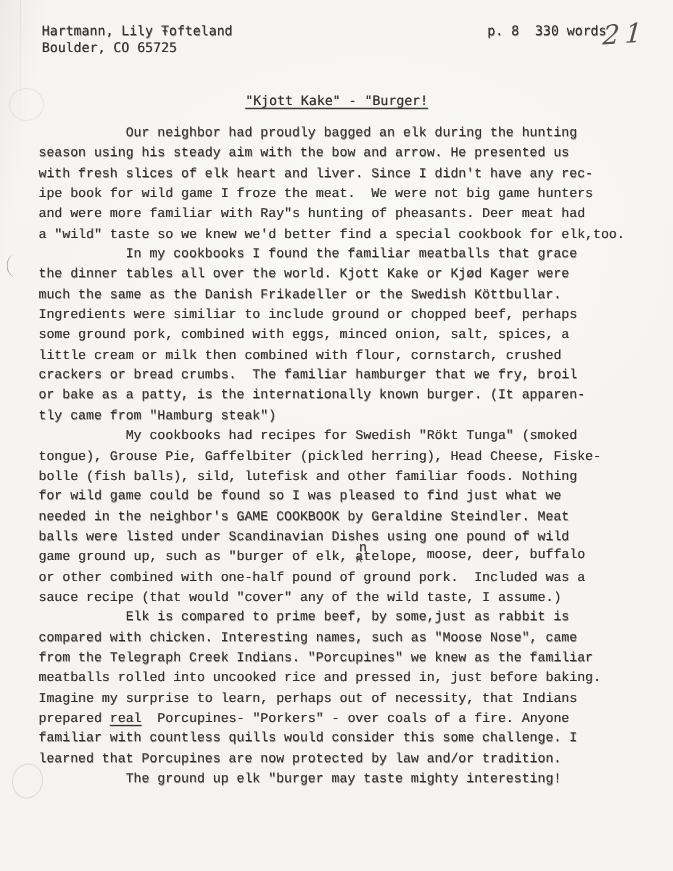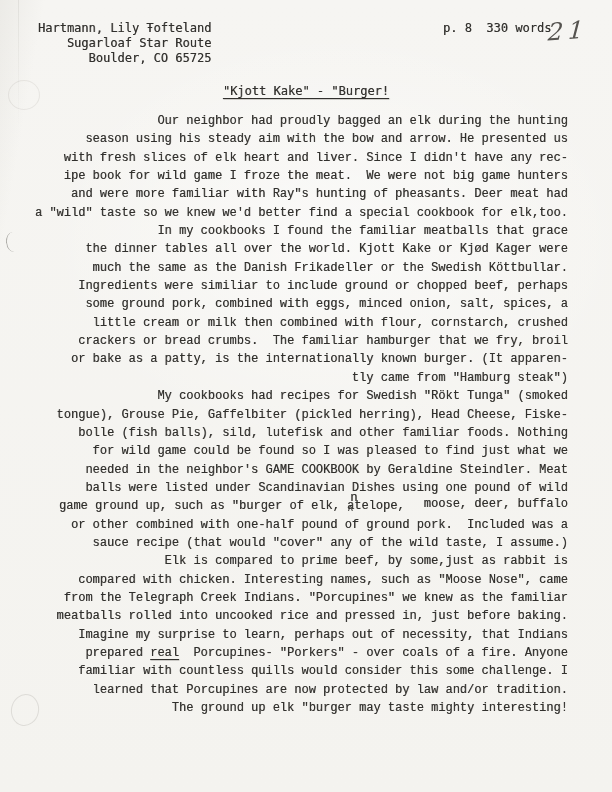--- a/index.html
+++ b/index.html
@@ -13,41 +13,40 @@
     position:absolute;inset:0;
     background:
       radial-gradient(ellipse 420px 300px at 55% 30%, rgba(255,255,255,0.5), rgba(255,255,255,0) 70%),
       linear-gradient(100deg, rgba(205,203,196,0.25) 0%, rgba(245,244,241,0) 6%),
       linear-gradient(0deg, #f4f3ef, #f6f5f2);
   }
   .tw{
     font-size:12px;
     white-space:pre;
     text-shadow:0.4px 0.4px 0.6px rgba(52,50,46,0.55);
-    text-align:right;
   }
   .header-block{position:absolute;left:38px;top:21px;line-height:15px;}
   .page-info{position:absolute;left:443px;top:21px;}
   .hand-number{
     position:absolute;left:548px;top:17px;
     font-family:"DejaVu Serif", serif;font-style:italic;
     font-size:24px;color:#55534f;letter-spacing:5px;
     transform:rotate(-4deg) skewX(-8deg);
     text-shadow:none;white-space:pre;
   }
   .doc-title{
     position:absolute;left:0;top:84px;width:612px;text-align:center;
     text-decoration:underline;text-underline-offset:2.5px;
   }
   .body-text{position:absolute;left:35px;top:112px;line-height:18.35px;}
   .line{height:18.35px;font-family:Liberation Mono, monospace;}
   .uline{text-decoration:underline;text-underline-offset:2.5px;}
   .ins{display:inline-block;width:0;transform:translate(-4px,-8px);}
   .caret{display:inline-block;width:0;transform:translate(-7px,4px);font-size:10px;opacity:0.9;}
-  .raised{display:inline-block;transform:translateY(-2px);margin-left:12px;}
+  .raised{display:inline-block;transform:translateY(-2px);}
   
   .pencil-arc{
     position:absolute;left:6px;top:232px;width:14px;height:20px;
     border-left:1.3px solid rgba(110,108,102,0.55);
     border-radius:50% 0 0 50%/50% 0 0 50%;
     transform:rotate(-6deg);
   }
   .smudge-top{
     position:absolute;left:8px;top:80px;width:30px;height:28px;border-radius:50%;
     border:1px solid rgba(120,118,110,0.12);
@@ -65,21 +64,21 @@
 </head>
 <body>
 
 <div class="page">
 
   <div class="edge-line"></div>
   <div class="smudge-top"></div>
   <div class="pencil-arc"></div>
   <div class="smudge-bottom"></div>
 
-  <div class="header-block tw"><div>Hartmann, Lily Ŧofteland</div><div>Sugarloaf Star Route</div><div>Boulder, CO 65725</div></div>
+  <div class="header-block tw"><div>Hartmann, Lily Ŧofteland</div><div>Boulder, CO 65725</div></div>
 
   <div class="page-info tw">p. 8  330 words</div>
 
   <div class="hand-number">21</div>
 
   <div class="doc-title tw">"Kjott Kake" - "Burger!</div>
 
   <div class="body-text tw"><div class="line">           Our neighbor had proudly bagged an elk during the hunting</div><div class="line">season using his steady aim with the bow and arrow. He presented us</div><div class="line">with fresh slices of elk heart and liver. Since I didn't have any rec-</div><div class="line">ipe book for wild game I froze the meat.  We were not big game hunters</div><div class="line">and were more familiar with Ray"s hunting of pheasants. Deer meat had</div><div class="line">a "wild" taste so we knew we'd better find a special cookbook for elk,too.</div><div class="line">           In my cookbooks I found the familiar meatballs that grace</div><div class="line">the dinner tables all over the world. Kjott Kake or Kjød Kager were</div><div class="line">much the same as the Danish Frikadeller or the Swedish Köttbullar.</div><div class="line">Ingredients were similiar to include ground or chopped beef, perhaps</div><div class="line">some ground pork, combined with eggs, minced onion, salt, spices, a</div><div class="line">little cream or milk then combined with flour, cornstarch, crushed</div><div class="line">crackers or bread crumbs.  The familiar hamburger that we fry, broil</div><div class="line">or bake as a patty, is the internationally known burger. (It apparen-</div><div class="line">tly came from "Hamburg steak")</div><div class="line">           My cookbooks had recipes for Swedish "Rökt Tunga" (smoked</div><div class="line">tongue), Grouse Pie, Gaffelbiter (pickled herring), Head Cheese, Fiske-</div><div class="line">bolle (fish balls), sild, lutefisk and other familiar foods. Nothing</div><div class="line">for wild game could be found so I was pleased to find just what we</div><div class="line">needed in the neighbor's GAME COOKBOOK by Geraldine Steindler. Meat</div><div class="line">balls were listed under Scandinavian Dishes using one pound of wild</div><div class="line"><span>game ground up, such as "burger of elk, a</span><span class="ins">n</span><span class="caret">^</span><span>telope, </span><span class="raised">moose, deer, buffalo</span></div><div class="line">or other combined with one-half pound of ground pork.  Included was a</div><div class="line">sauce recipe (that would "cover" any of the wild taste, I assume.)</div><div class="line">           Elk is compared to prime beef, by some,just as rabbit is</div><div class="line">compared with chicken. Interesting names, such as "Moose Nose", came</div><div class="line">from the Telegraph Creek Indians. "Porcupines" we knew as the familiar</div><div class="line">meatballs rolled into uncooked rice and pressed in, just before baking.</div><div class="line">Imagine my surprise to learn, perhaps out of necessity, that Indians</div><div class="line"><span>prepared </span><span class="uline">real</span><span>  Porcupines- "Porkers" - over coals of a fire. Anyone</span></div><div class="line">familiar with countless quills would consider this some challenge. I</div><div class="line">learned that Porcupines are now protected by law and/or tradition.</div><div class="line">           The ground up elk "burger may taste mighty interesting!</div></div>
 
 </div>

